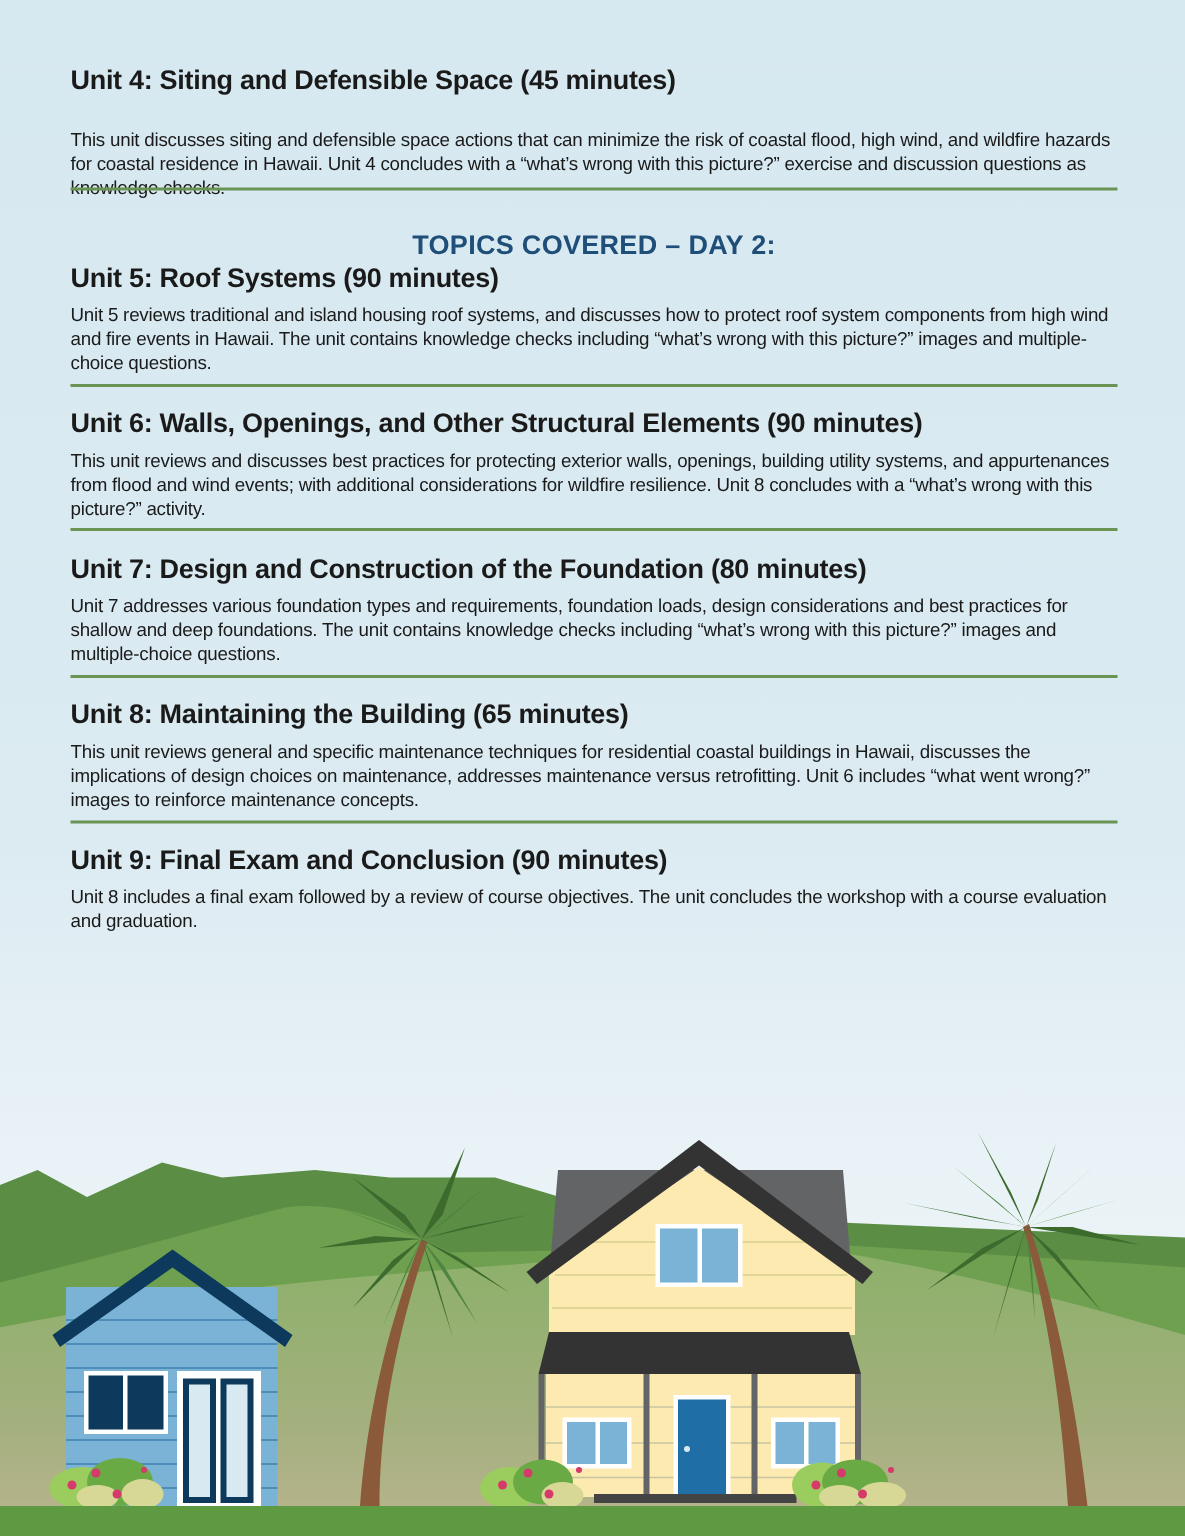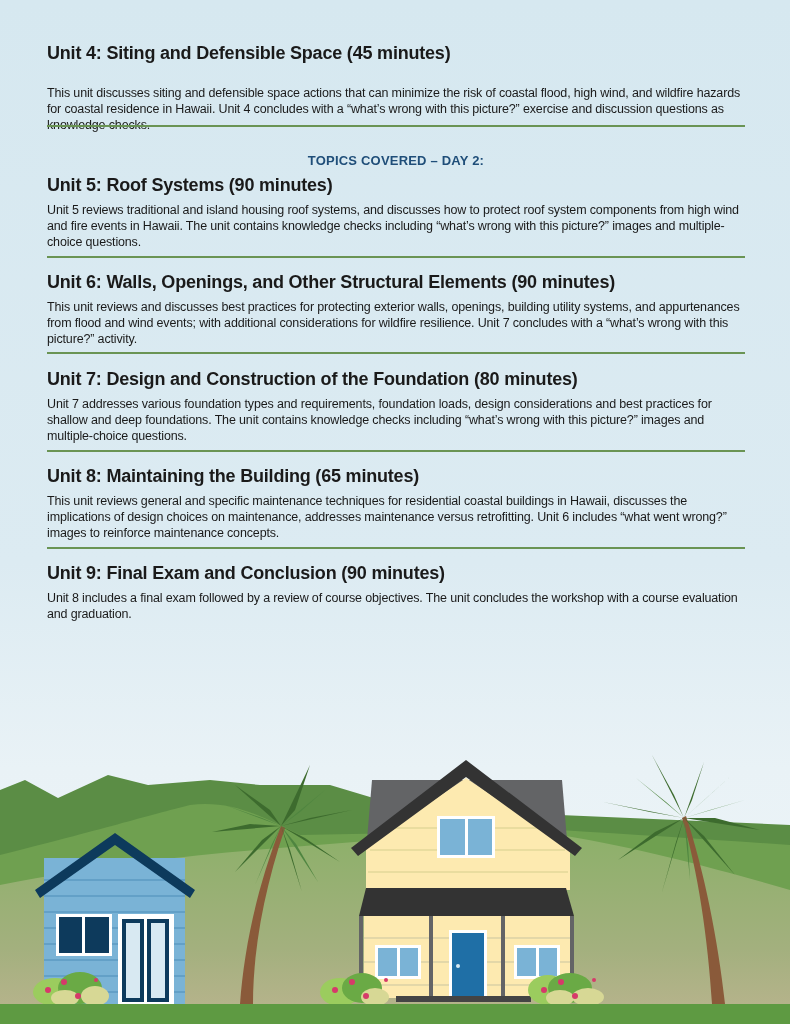--- a/index.html
+++ b/index.html
@@ -14,40 +14,40 @@
     font-weight:bold; font-size:18px; letter-spacing:-0.2px;
     margin:0; position:absolute; left:0;
   }
   .unit-desc {
     font-size:12.5px; line-height:16px; margin:0; position:absolute; left:0; width:698px;
     letter-spacing:-0.15px;
   }
   .divider { position:absolute; left:0; width:698px; height:2px; background:#6a9454; }
   .day-heading {
     position:absolute; left:0; width:698px; text-align:center;
-    font-weight:bold; font-size:13px; color:#1f4e79; letter-spacing:0.2px;
+    font-weight:bold; font-size:18px; color:#1f4e79; letter-spacing:0.2px;
   }
   .scene { position:absolute; left:0; top:740px; width:790px; height:284px; }
 </style>
 </head>
 <body>
 
 <div class="content">
   <h3 class="unit-title" style="top:43px">Unit 4: Siting and Defensible Space (45 minutes)</h3>
   <p class="unit-desc" style="top:85px">This unit discusses siting and defensible space actions that can minimize the risk of coastal flood, high wind, and wildfire hazards for coastal residence in Hawaii. Unit 4 concludes with a “what’s wrong with this picture?” exercise and discussion questions as knowledge checks.</p>
   <div class="divider" style="top:125px"></div>
 
   <div class="day-heading" style="top:153px">TOPICS COVERED – DAY 2:</div>
 
   <h3 class="unit-title" style="top:175px">Unit 5: Roof Systems (90 minutes)</h3>
   <p class="unit-desc" style="top:202px">Unit 5 reviews traditional and island housing roof systems, and discusses how to protect roof system components from high wind and fire events in Hawaii. The unit contains knowledge checks including “what’s wrong with this picture?” images and multiple-choice questions.</p>
   <div class="divider" style="top:256px"></div>
 
   <h3 class="unit-title" style="top:272px">Unit 6: Walls, Openings, and Other Structural Elements (90 minutes)</h3>
-  <p class="unit-desc" style="top:299px">This unit reviews and discusses best practices for protecting exterior walls, openings, building utility systems, and appurtenances from flood and wind events; with additional considerations for wildfire resilience. Unit 7 concludes with a “what’s wrong with this picture?” activity.</p>
+  <p class="unit-desc" style="top:299px">This unit reviews and discusses best practices for protecting exterior walls, openings, building utility systems, and appurtenances from flood and wind events; with additional considerations for wildfire resilience. Unit 8 concludes with a “what’s wrong with this picture?” activity.</p>
   <div class="divider" style="top:352px"></div>
 
   <h3 class="unit-title" style="top:369px">Unit 7: Design and Construction of the Foundation (80 minutes)</h3>
   <p class="unit-desc" style="top:396px">Unit 7 addresses various foundation types and requirements, foundation loads, design considerations and best practices for shallow and deep foundations. The unit contains knowledge checks including “what’s wrong with this picture?” images and multiple-choice questions.</p>
   <div class="divider" style="top:450px"></div>
 
   <h3 class="unit-title" style="top:466px">Unit 8: Maintaining the Building (65 minutes)</h3>
   <p class="unit-desc" style="top:493px">This unit reviews general and specific maintenance techniques for residential coastal buildings in Hawaii, discusses the implications of design choices on maintenance, addresses maintenance versus retrofitting. Unit 6 includes “what went wrong?” images to reinforce maintenance concepts.</p>
   <div class="divider" style="top:547px"></div>
 

